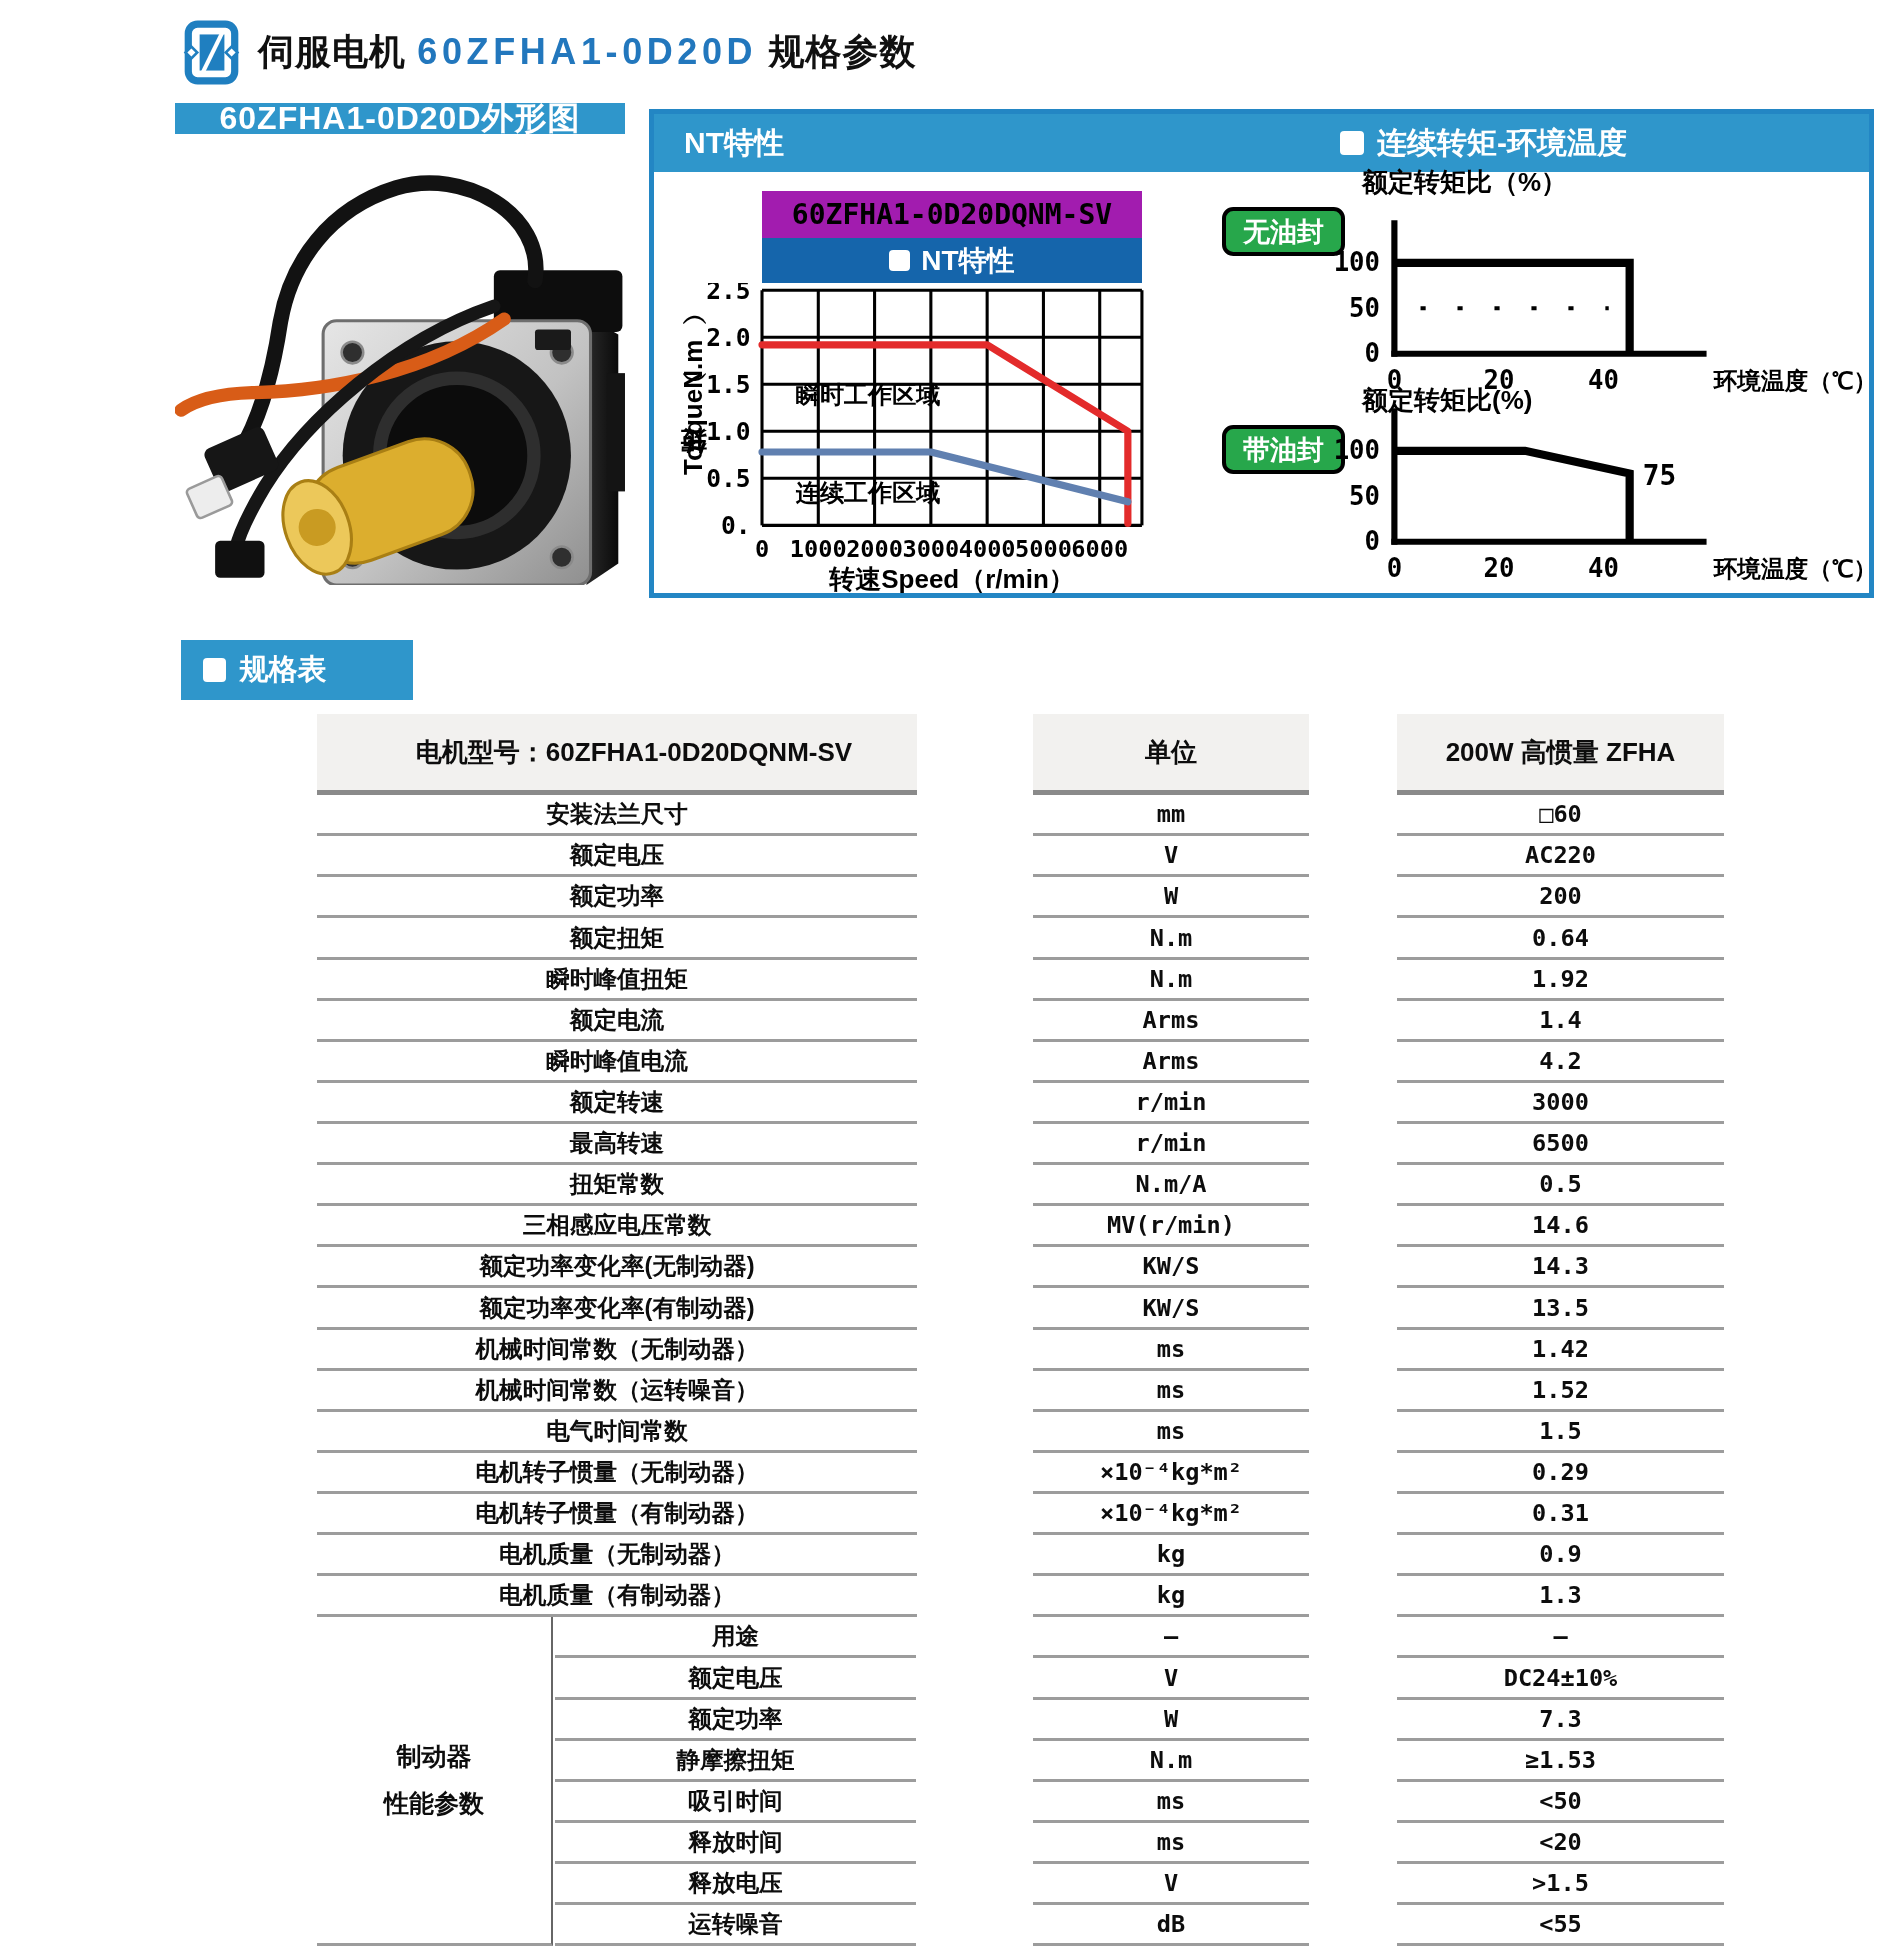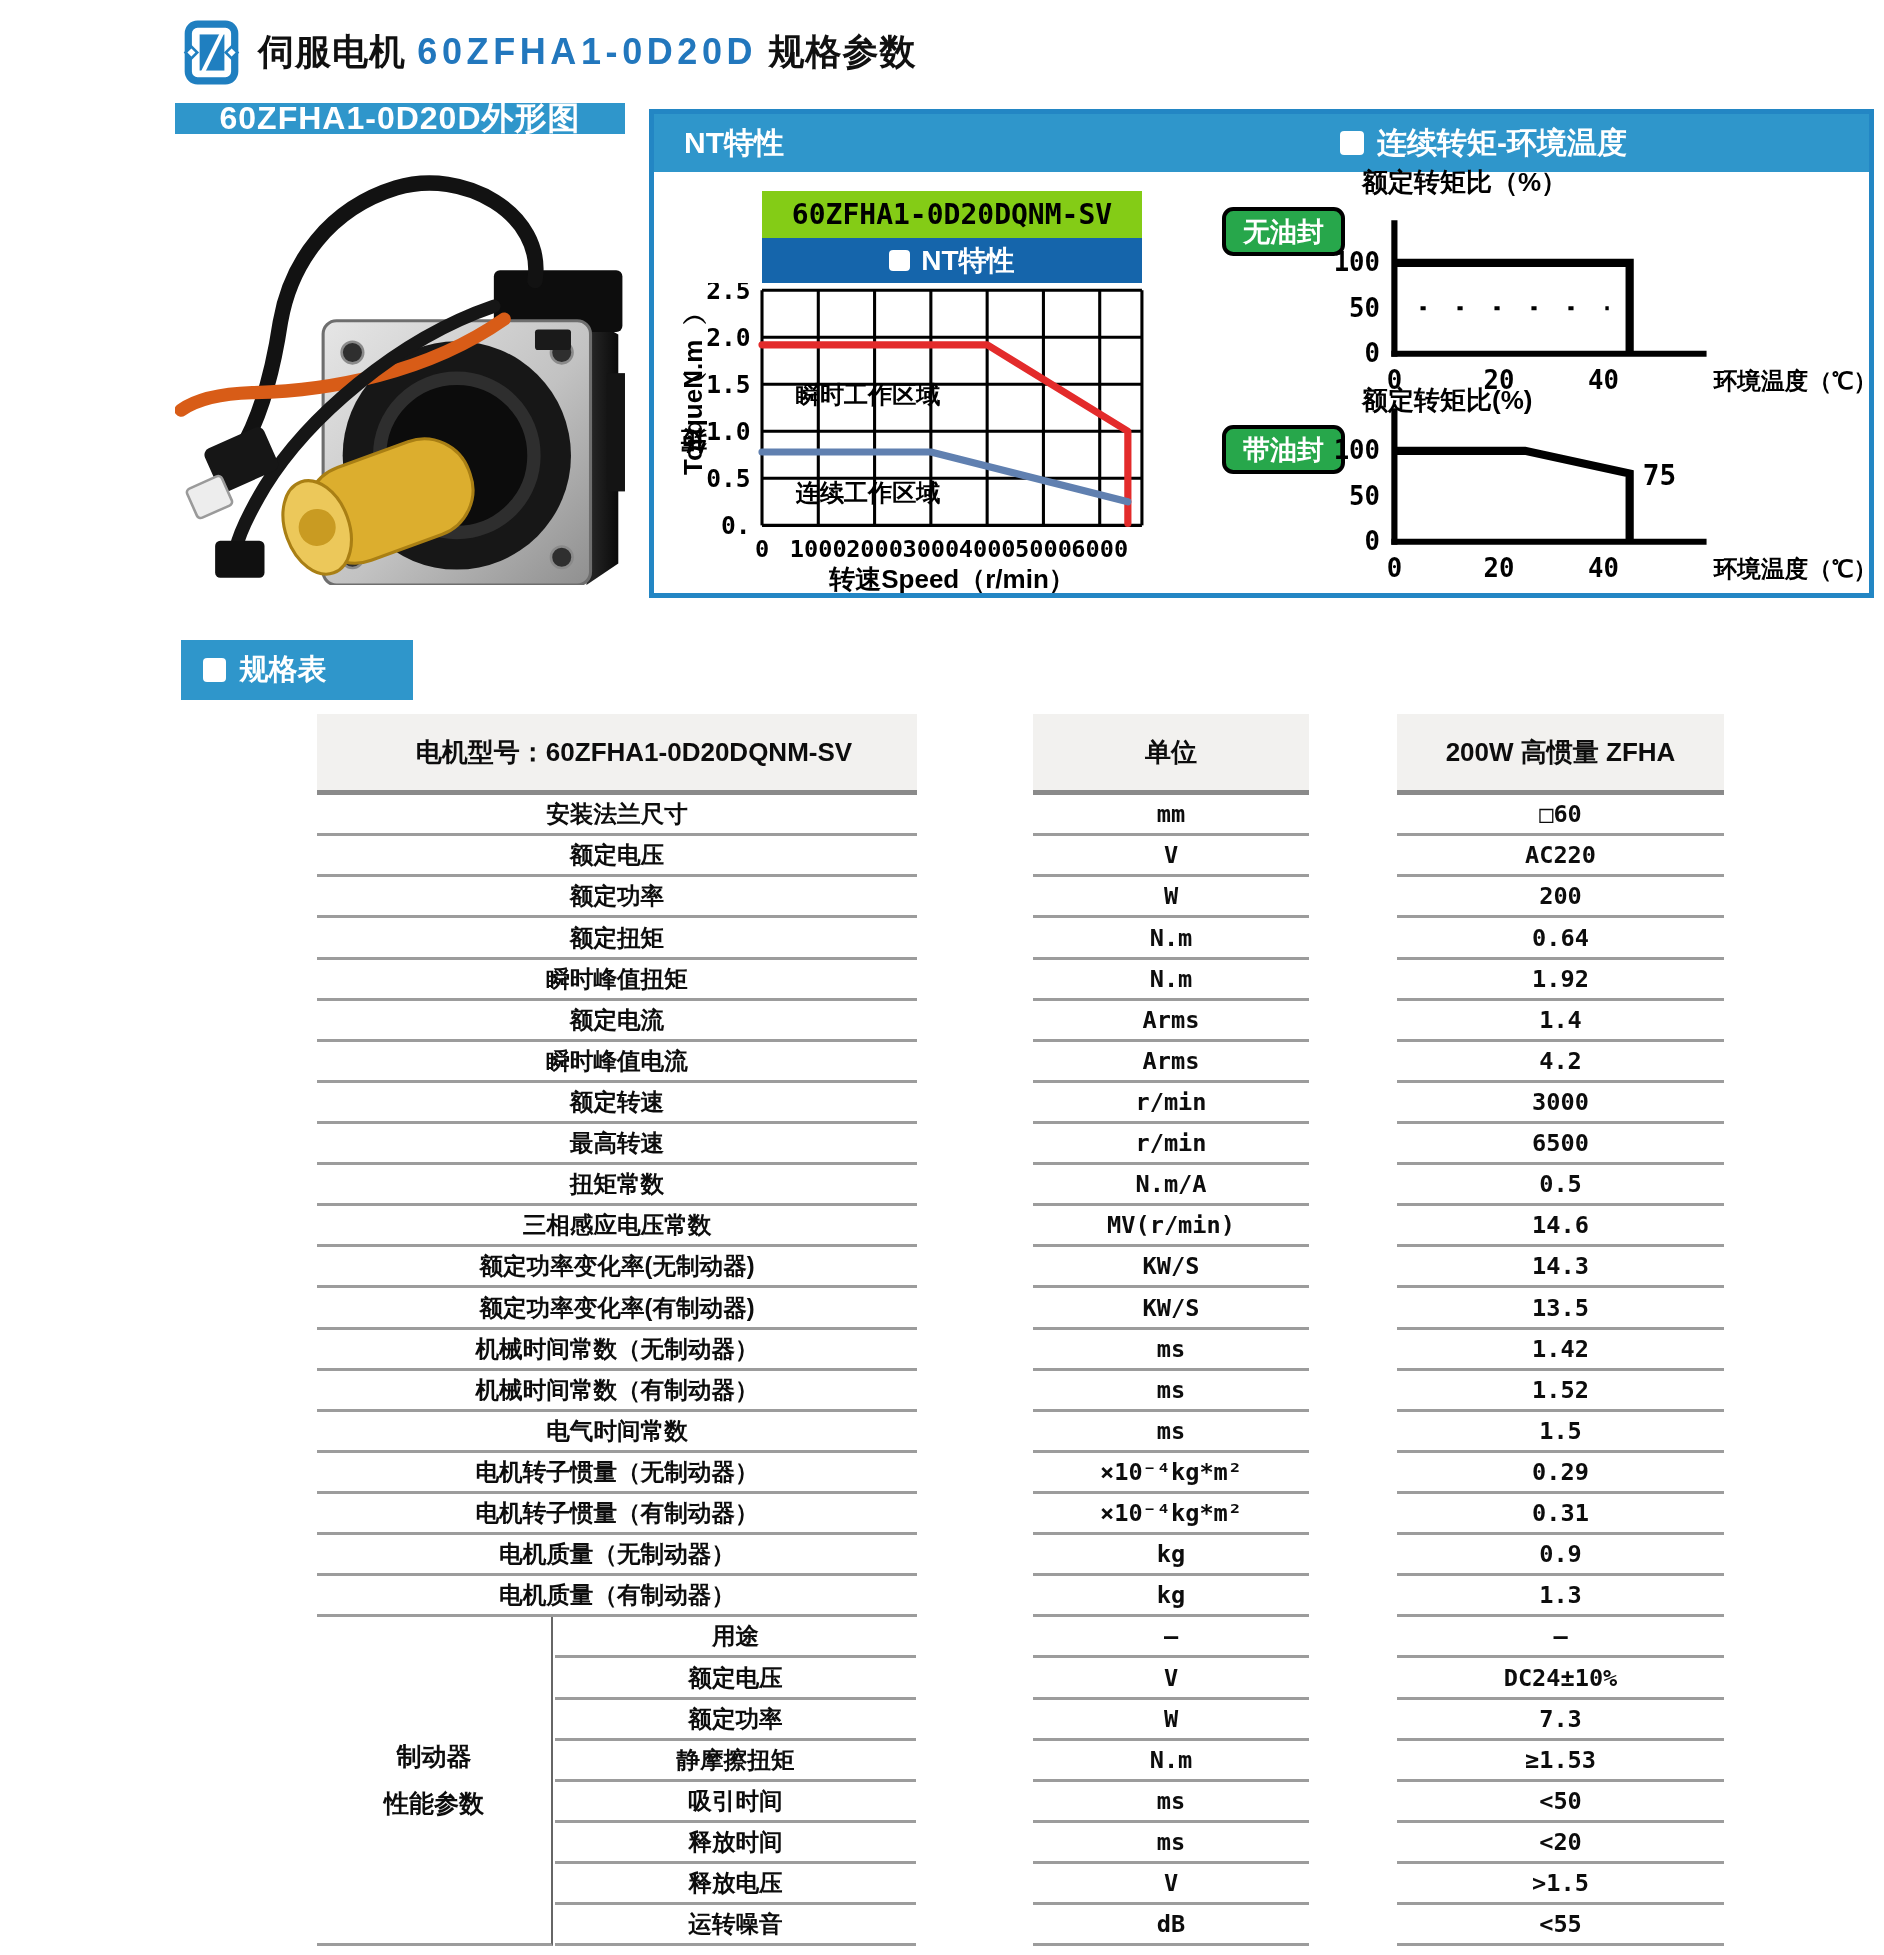--- a/index.html
+++ b/index.html
@@ -21,21 +21,21 @@
   .nt-panel{position:absolute;left:649px;top:109px;width:1225px;height:489px;
             border:5.1px solid #2386c4;background:#fff;box-sizing:border-box;}
   .nt-header{position:absolute;left:0;top:0;right:0;height:58px;background:#2f96cb;}
   .nt-header-left{position:absolute;left:30px;top:0;height:58px;display:flex;align-items:center;
                   color:#fff;font-size:30px;font-weight:bold;}
   .nt-header-right{position:absolute;left:686px;top:0;height:58px;display:flex;align-items:center;gap:13.4px;
                    color:#fff;font-size:30px;font-weight:bold;}
   .wsq{width:23.6px;height:23.6px;background:#fff;border-radius:4.1px;flex:0 0 auto;}
   .wsq.small{width:20.6px;height:20.6px;}
 
-  .nt-title1{position:absolute;left:108px;top:77px;width:380px;height:47px;background:#84cc16;
+  .nt-title1{position:absolute;left:108px;top:77px;width:380px;height:47px;background:#a21caf;
              display:flex;align-items:center;justify-content:center;
              font-family:"DejaVu Sans Mono",monospace;font-size:28px;font-weight:bold;color:#000;}
   .nt-title2{position:absolute;left:108px;top:124px;width:380px;height:45px;background:#1565ab;
              display:flex;align-items:center;justify-content:center;gap:11.3px;
              color:#fff;font-size:28px;font-weight:bold;}
   .nt-ylabel{position:absolute;left:20.6px;top:170px;height:247px;display:flex;align-items:center;justify-content:center;
              writing-mode:vertical-rl;transform:rotate(180deg);font-size:26px;font-weight:bold;color:#000;}
   .nt-chart{position:absolute;left:31px;top:169px;}
   .nt-xlabel{position:absolute;left:108px;top:448px;width:380px;text-align:center;
              font-size:26px;font-weight:bold;color:#000;}
@@ -252,21 +252,21 @@
       <div class="cell val" style="left: 1080px; width: 327px; top: 492px; height: 41px;">14.6</div>
       <div class="cell lbl" style="left: 0px; width: 600px; top: 533px; height: 41px;">额定功率变化率(无制动器)</div>
       <div class="cell val" style="left: 716px; width: 276px; top: 533px; height: 41px;">KW/S</div>
       <div class="cell val" style="left: 1080px; width: 327px; top: 533px; height: 41px;">14.3</div>
       <div class="cell lbl" style="left: 0px; width: 600px; top: 575px; height: 41px;">额定功率变化率(有制动器)</div>
       <div class="cell val" style="left: 716px; width: 276px; top: 575px; height: 41px;">KW/S</div>
       <div class="cell val" style="left: 1080px; width: 327px; top: 575px; height: 41px;">13.5</div>
       <div class="cell lbl" style="left: 0px; width: 600px; top: 616px; height: 41px;">机械时间常数（无制动器）</div>
       <div class="cell val" style="left: 716px; width: 276px; top: 616px; height: 41px;">ms</div>
       <div class="cell val" style="left: 1080px; width: 327px; top: 616px; height: 41px;">1.42</div>
-      <div class="cell lbl" style="left: 0px; width: 600px; top: 657px; height: 41px;">机械时间常数（有制动器）</div>
+      <div class="cell lbl" style="left: 0px; width: 600px; top: 657px; height: 41px;">机械时间常数（运转噪音）</div>
       <div class="cell val" style="left: 716px; width: 276px; top: 657px; height: 41px;">ms</div>
       <div class="cell val" style="left: 1080px; width: 327px; top: 657px; height: 41px;">1.52</div>
       <div class="cell lbl" style="left: 0px; width: 600px; top: 698px; height: 41px;">电气时间常数</div>
       <div class="cell val" style="left: 716px; width: 276px; top: 698px; height: 41px;">ms</div>
       <div class="cell val" style="left: 1080px; width: 327px; top: 698px; height: 41px;">1.5</div>
       <div class="cell lbl" style="left: 0px; width: 600px; top: 739px; height: 41px;">电机转子惯量（无制动器）</div>
       <div class="cell val" style="left: 716px; width: 276px; top: 739px; height: 41px;">×10⁻⁴kg*m²</div>
       <div class="cell val" style="left: 1080px; width: 327px; top: 739px; height: 41px;">0.29</div>
       <div class="cell lbl" style="left: 0px; width: 600px; top: 780px; height: 41px;">电机转子惯量（有制动器）</div>
       <div class="cell val" style="left: 716px; width: 276px; top: 780px; height: 41px;">×10⁻⁴kg*m²</div>

